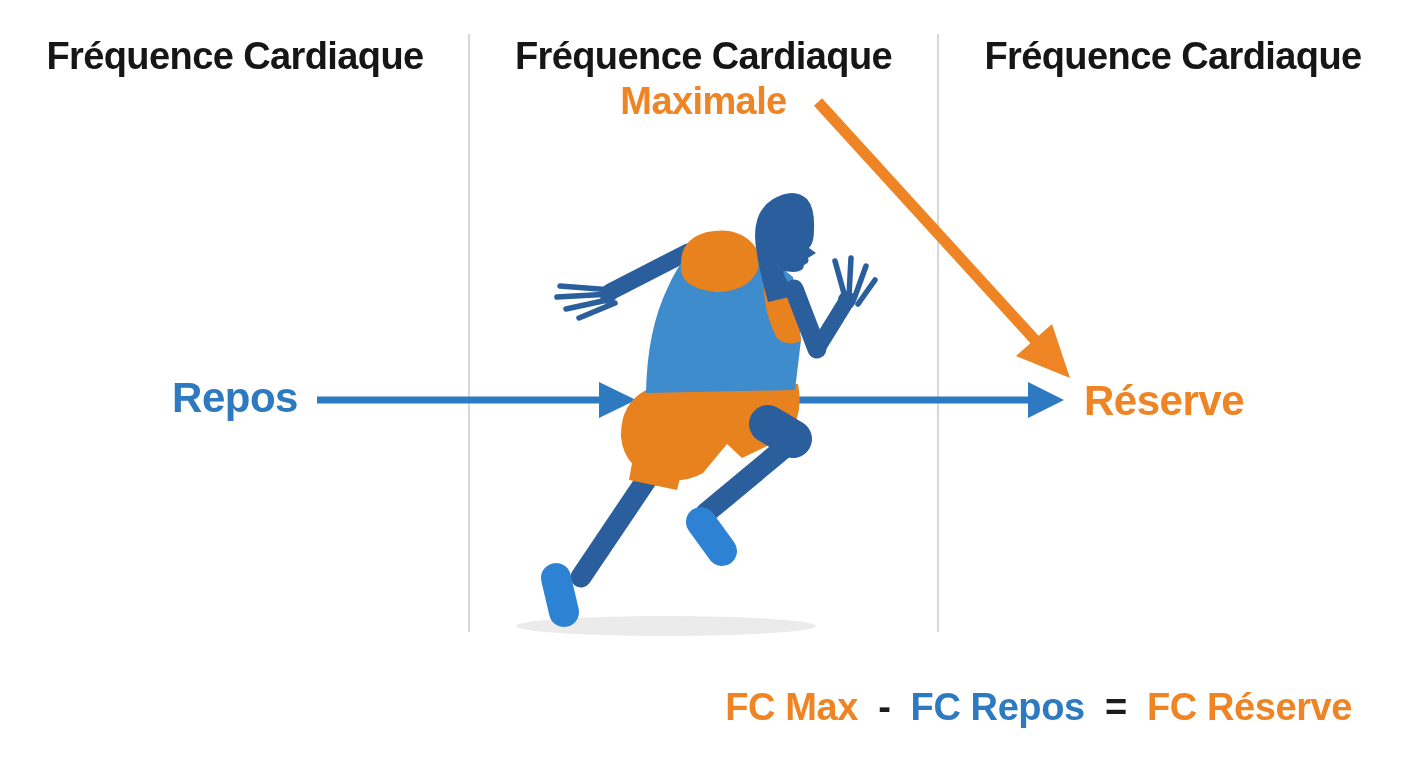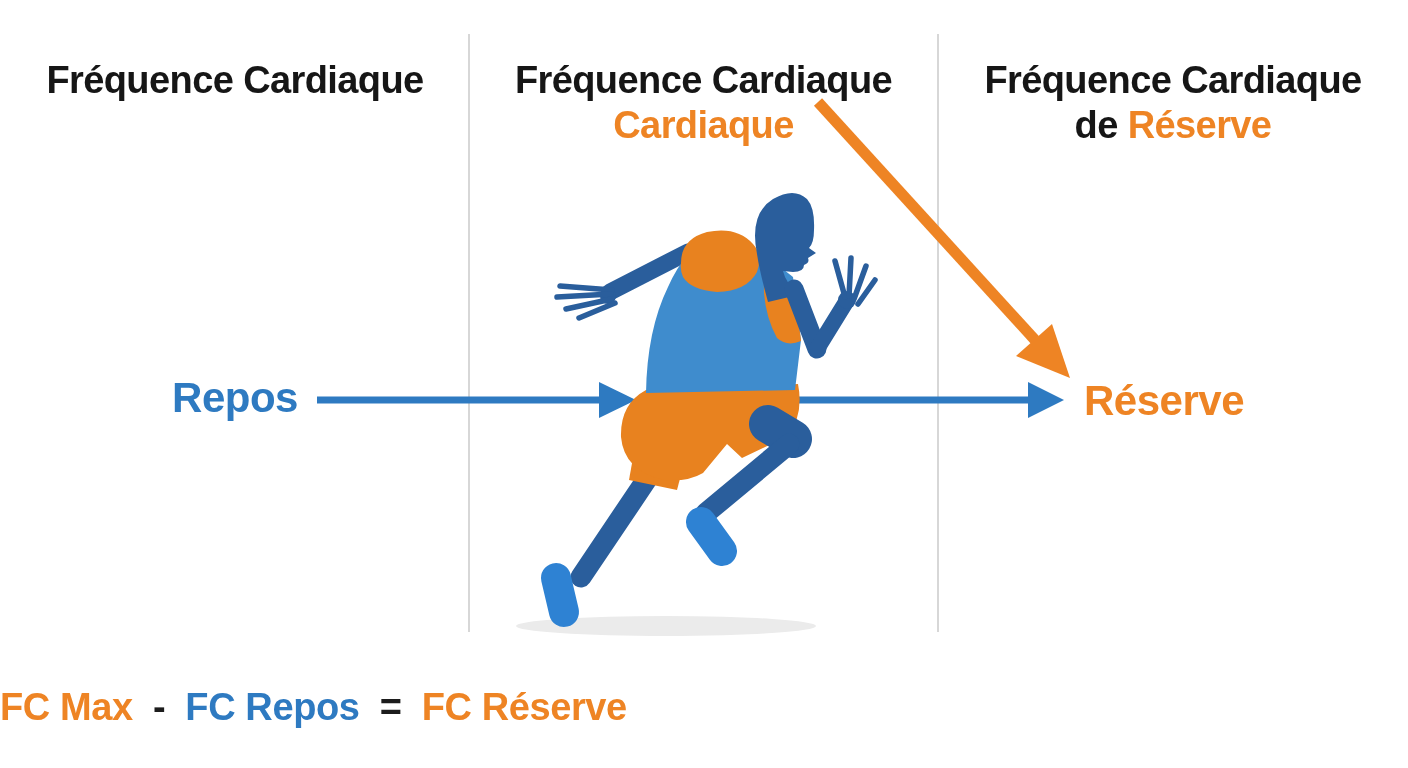--- a/index.html
+++ b/index.html
@@ -11,34 +11,34 @@
   body{
     width:1408px;height:768px;position:relative;overflow:hidden;
     background:#ffffff;
     font-family:"Liberation Sans", sans-serif;
   }
   .abs{position:absolute;}
   
   .col-title{
     position:absolute;top:34px;text-align:center;
     font-weight:700;font-size:38px;line-height:45px;color:var(--dark);
-    letter-spacing:-0.6px;white-space:nowrap;margin-top:24px;
+    letter-spacing:-0.6px;white-space:nowrap;
   }
   .col-title .hl-blue{color:var(--blue);}
   .col-title .hl-orange{color:var(--orange);}
   
   .side-label{
     position:absolute;font-weight:700;font-size:42px;white-space:nowrap;
     letter-spacing:-0.5px;
   }
   .label-repos{left:130px;top:374px;width:210px;text-align:center;color:var(--blue);}
   .label-reserve{left:1058px;top:377px;width:212px;text-align:center;color:var(--orange);}
   
   .formula{
-    position:absolute;left:0;top:686px;width:1352px;text-align:left;
+    position:absolute;left:0;top:686px;width:1352px;text-align:right;
     font-weight:700;font-size:38px;letter-spacing:-0.4px;white-space:nowrap;
   }
   .formula .f-orange{color:var(--orange);}
   .formula .f-blue{color:var(--blue);}
   .formula .f-dark{color:#1c1c1c;margin:0 10px;}
   svg{display:block;}
 </style>
 </head>
 <body>
 
@@ -105,26 +105,25 @@
     </g>
   </g>
 </svg>
 
 <div class="col-title" style="left:0;width:470px">
   <div>Fréquence Cardiaque</div>
 </div>
 
 <div class="col-title" style="left:469px;width:469px">
   <div>Fréquence Cardiaque</div>
-  <div><span></span><span class="hl-orange">Cardiaque</span></div>
+  <div><span></span><span class="hl-orange">Maximale</span></div>
 </div>
 
 <div class="col-title" style="left:938px;width:470px">
   <div>Fréquence Cardiaque</div>
-  <div><span>de </span><span class="hl-orange">Réserve</span></div>
 </div>
 
 <div class="side-label label-repos">Repos</div>
 <div class="side-label label-reserve">Réserve</div>
 
 <div class="formula">
   <span class="f-orange">FC Max</span>
   <span class="f-dark">-</span>
   <span class="f-blue">FC Repos</span>
   <span class="f-dark">=</span>

